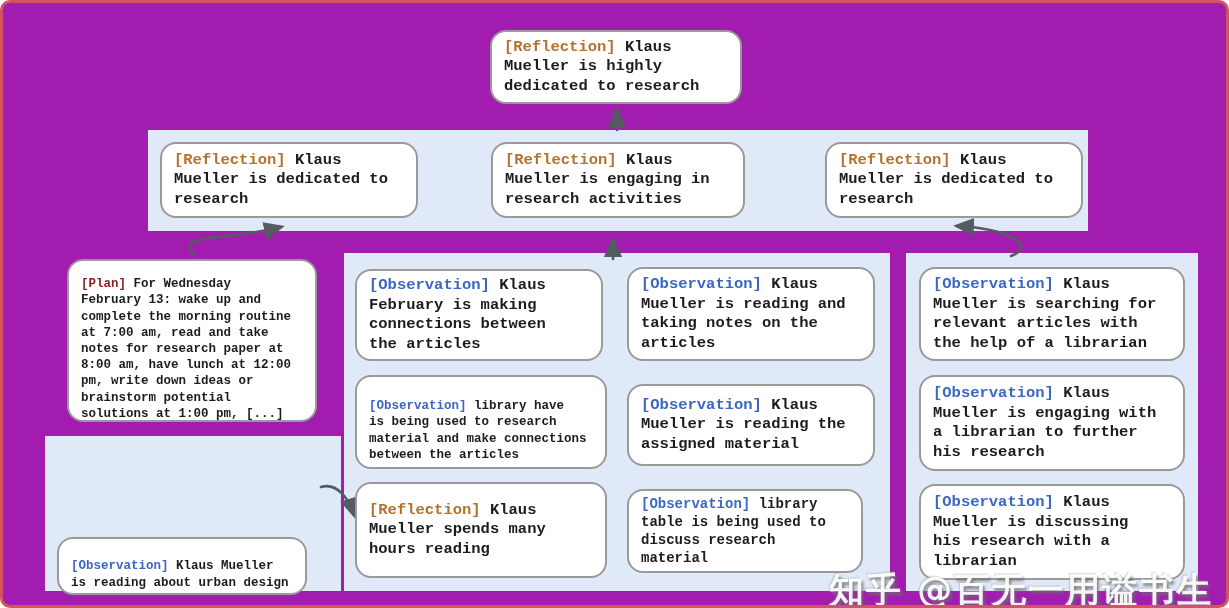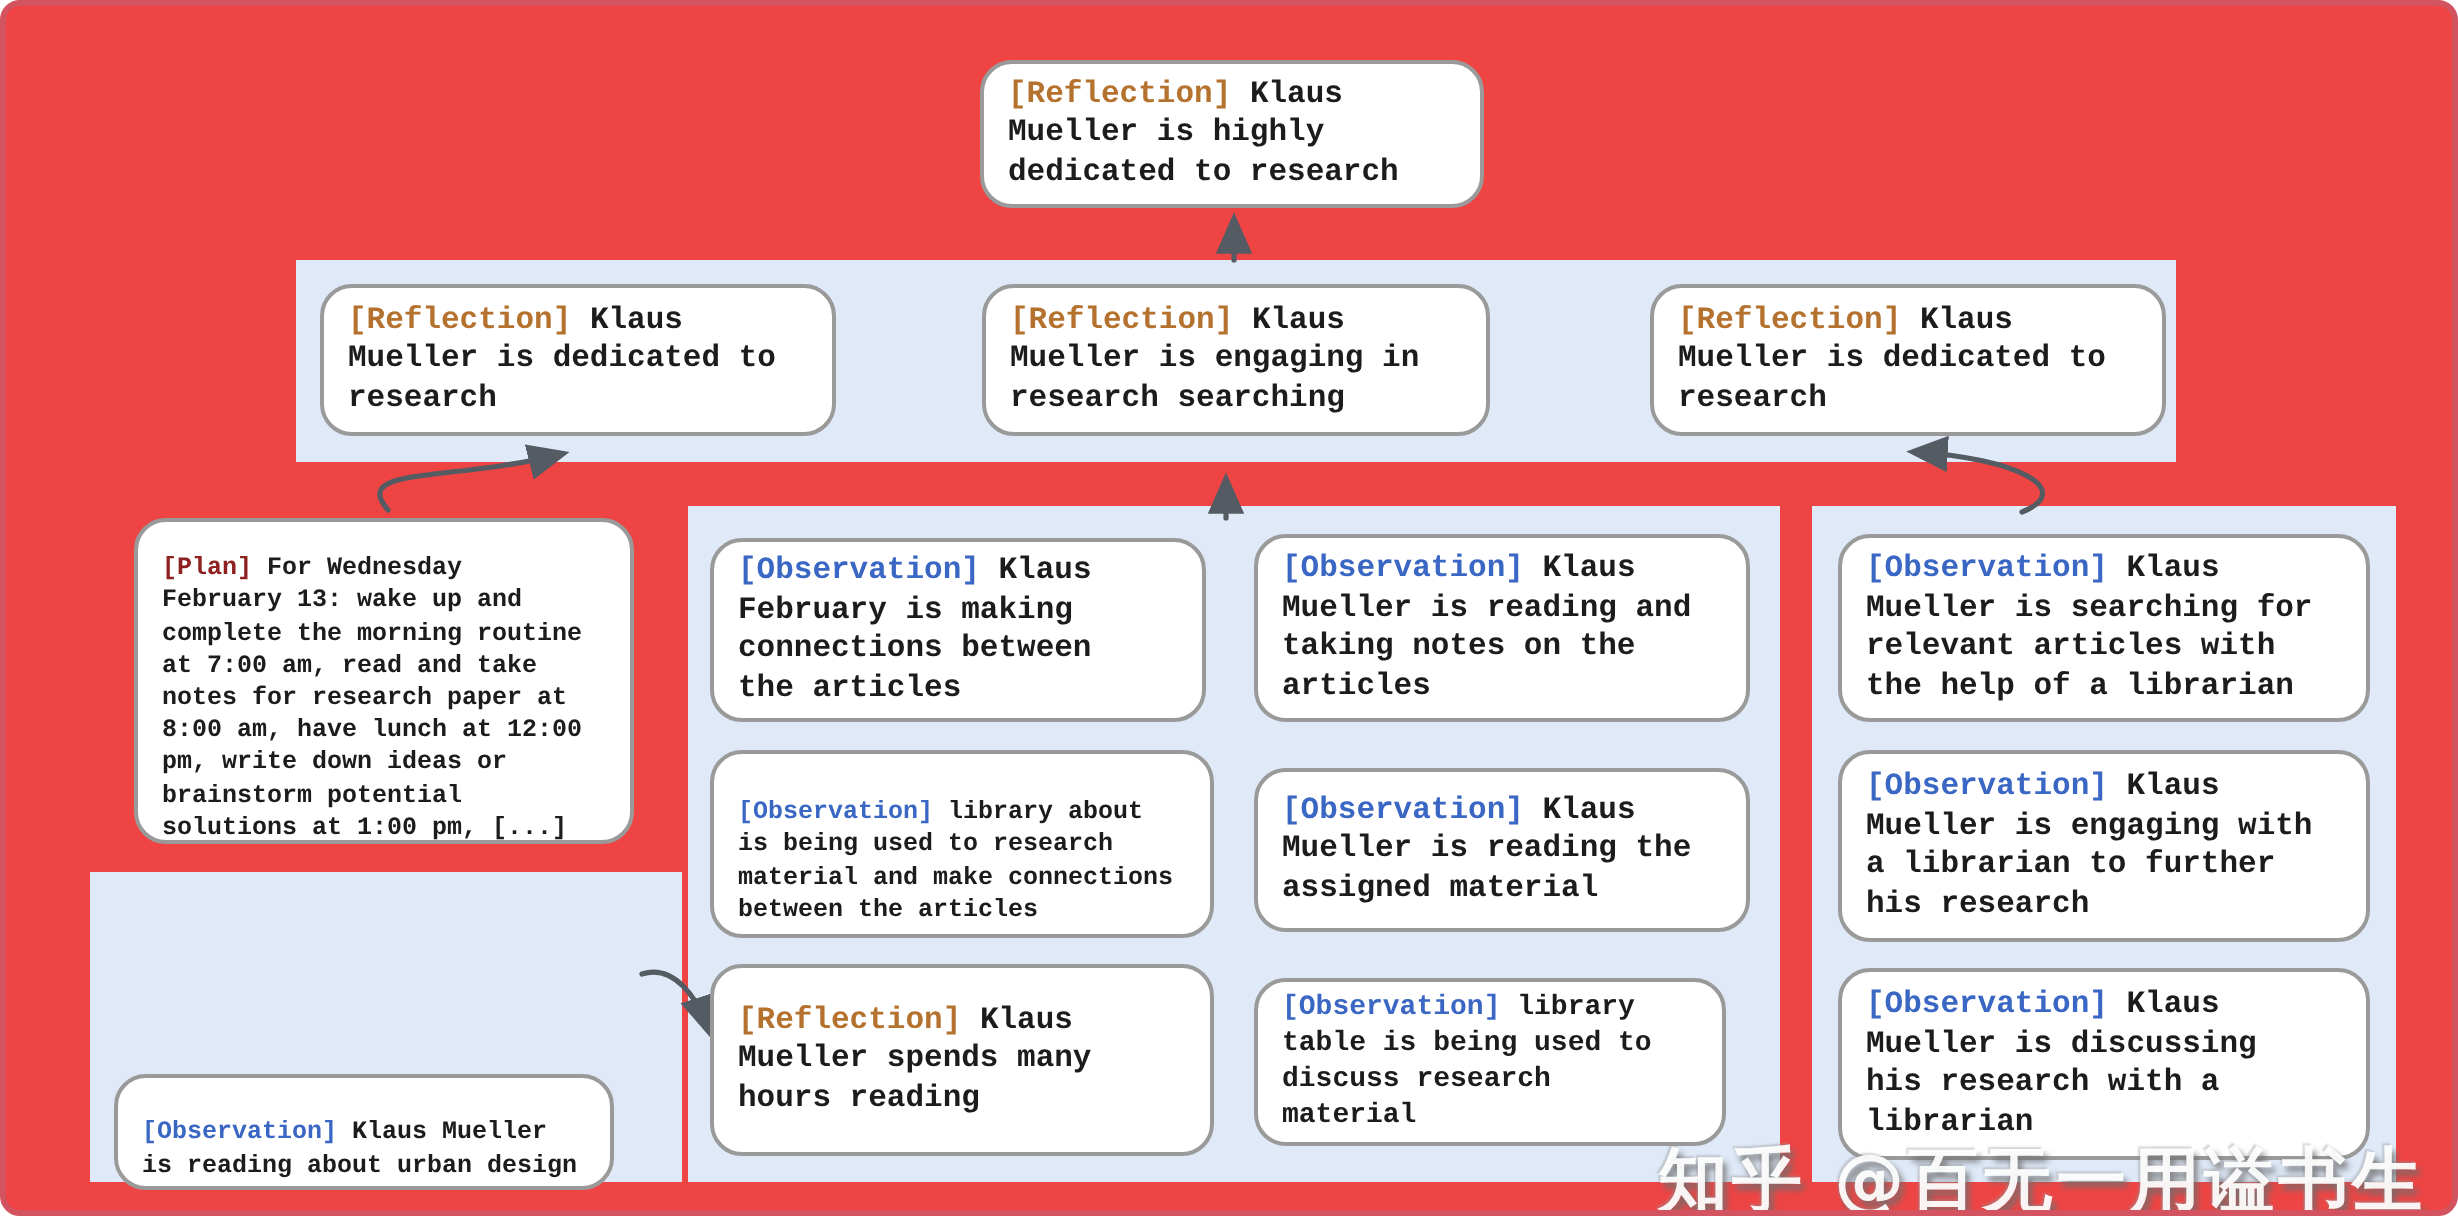--- a/index.html
+++ b/index.html
@@ -1,18 +1,18 @@
 <!DOCTYPE html>
 <html style="--c-frame: #d45360; --c-band: #dfe9f8; --c-border: #9a9a9a; --c-text: #1c1c1c; --c-arrow: #555b63; --c-reflection: #b5722e; --c-observation: #3a67c4; --c-plan: #8e2020;"><head>
 <meta charset="utf-8">
 <style>
   html,body{margin:0;padding:0;background:#fff;}
   .frame{
     position:relative;width:1229px;height:608px;box-sizing:border-box;
-    border:3px solid var(--c-frame,#d45360);border-radius:10px;background:#ef4444;overflow:hidden;
+    border:3px solid var(--c-frame,#d45360);border-radius:10px;background:#a21caf;overflow:hidden;
     font-family:"Liberation Mono","DejaVu Sans Mono",monospace;font-weight:bold;color:var(--c-text,#1c1c1c);
   }
   .band{position:absolute;background:var(--c-band,#dfe9f8);}
   .band-ref{left:145px;top:127px;width:940px;height:101px;}
   .band-left{left:42px;top:433px;width:296px;height:155px;}
   .band-mid{left:341px;top:250px;width:546px;height:338px;}
   .band-right{left:903px;top:250px;width:292px;height:338px;}
   .node{
     position:absolute;box-sizing:border-box;background:#fff;
     border:2.5px solid var(--c-border,#9a9a9a);border-radius:16px;
@@ -82,21 +82,21 @@
 
   <div class="node n-ref1">
     <p class="txt"><span class="tag-reflection">[Reflection]</span> <span>Klaus
 Mueller is dedicated to
 research</span></p>
   </div>
 
   <div class="node n-ref2">
     <p class="txt"><span class="tag-reflection">[Reflection]</span> <span>Klaus
 Mueller is engaging in
-research searching</span></p>
+research activities</span></p>
   </div>
 
   <div class="node n-ref3">
     <p class="txt"><span class="tag-reflection">[Reflection]</span> <span>Klaus
 Mueller is dedicated to
 research</span></p>
   </div>
 
   <div class="node n-plan">
     <p class="txt small"><span class="tag-plan">[Plan]</span> <span>For Wednesday
@@ -117,21 +117,21 @@
   </div>
 
   <div class="node n-obsM1">
     <p class="txt"><span class="tag-observation">[Observation]</span> <span>Klaus
 February is making
 connections between
 the articles</span></p>
   </div>
 
   <div class="node n-obsM2">
-    <p class="txt small"><span class="tag-observation">[Observation]</span> <span>library about
+    <p class="txt small"><span class="tag-observation">[Observation]</span> <span>library have
 is being used to research
 material and make connections
 between the articles</span></p>
   </div>
 
   <div class="node n-refM">
     <p class="txt"><span class="tag-reflection">[Reflection]</span> <span>Klaus
 Mueller spends many
 hours reading</span></p>
   </div>

